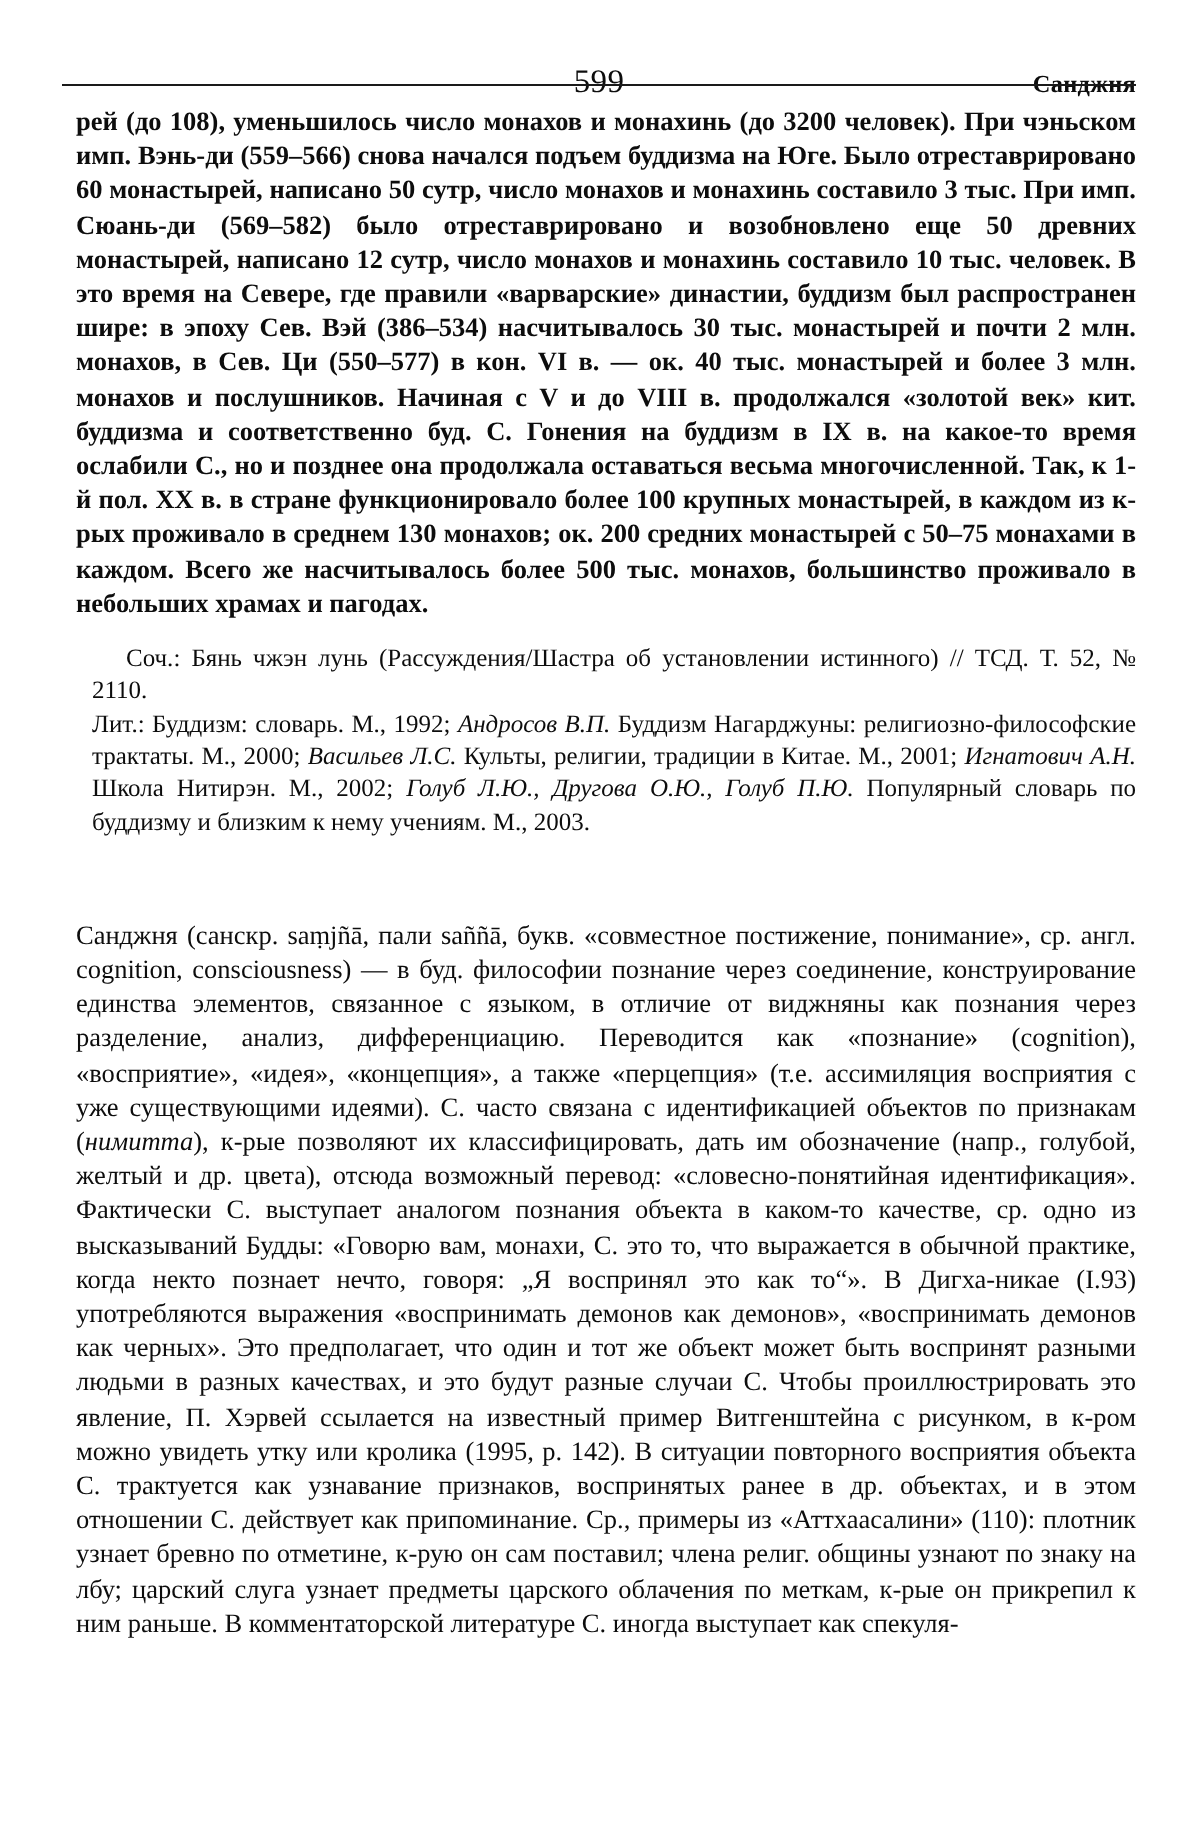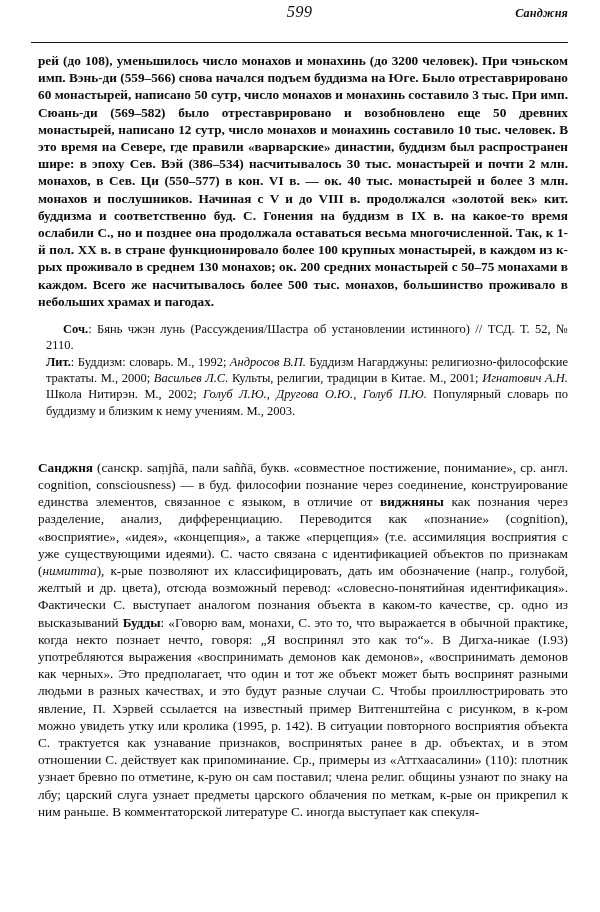--- a/index.html
+++ b/index.html
@@ -21,24 +21,23 @@
     position: relative;
     width: 600px;
     height: 912px;
     box-sizing: border-box;
   }
 
   
   .running-head {
     position: absolute;
     left: 31px;
-    top: 2px;
+    top: 31px;
     width: 537px;
     height: 22px;
-    font-style: italic;
   }
   .folio {
     position: absolute;
     left: 0;
     top: 0;
     width: 537px;
     text-align: center;
     font-size: 16.5px;
     line-height: 20px;
     letter-spacing: 0.2px;
@@ -100,21 +99,21 @@
     font-size: 13px;
     line-height: 17px;
     letter-spacing: 0.2px;
   }
 
   .entry {
     margin-top: 40px;
   }
   .entry p { text-indent: 0; }
 
-  b, .b { font-weight: bold; }
+  b, .b { font-weight: normal; }
   i, .i { font-style: italic; }
 
   .gap-small { height: 11px; }
 </style>
 </head>
 <body>
 
 <div class="page">
 
   <div class="running-head">

